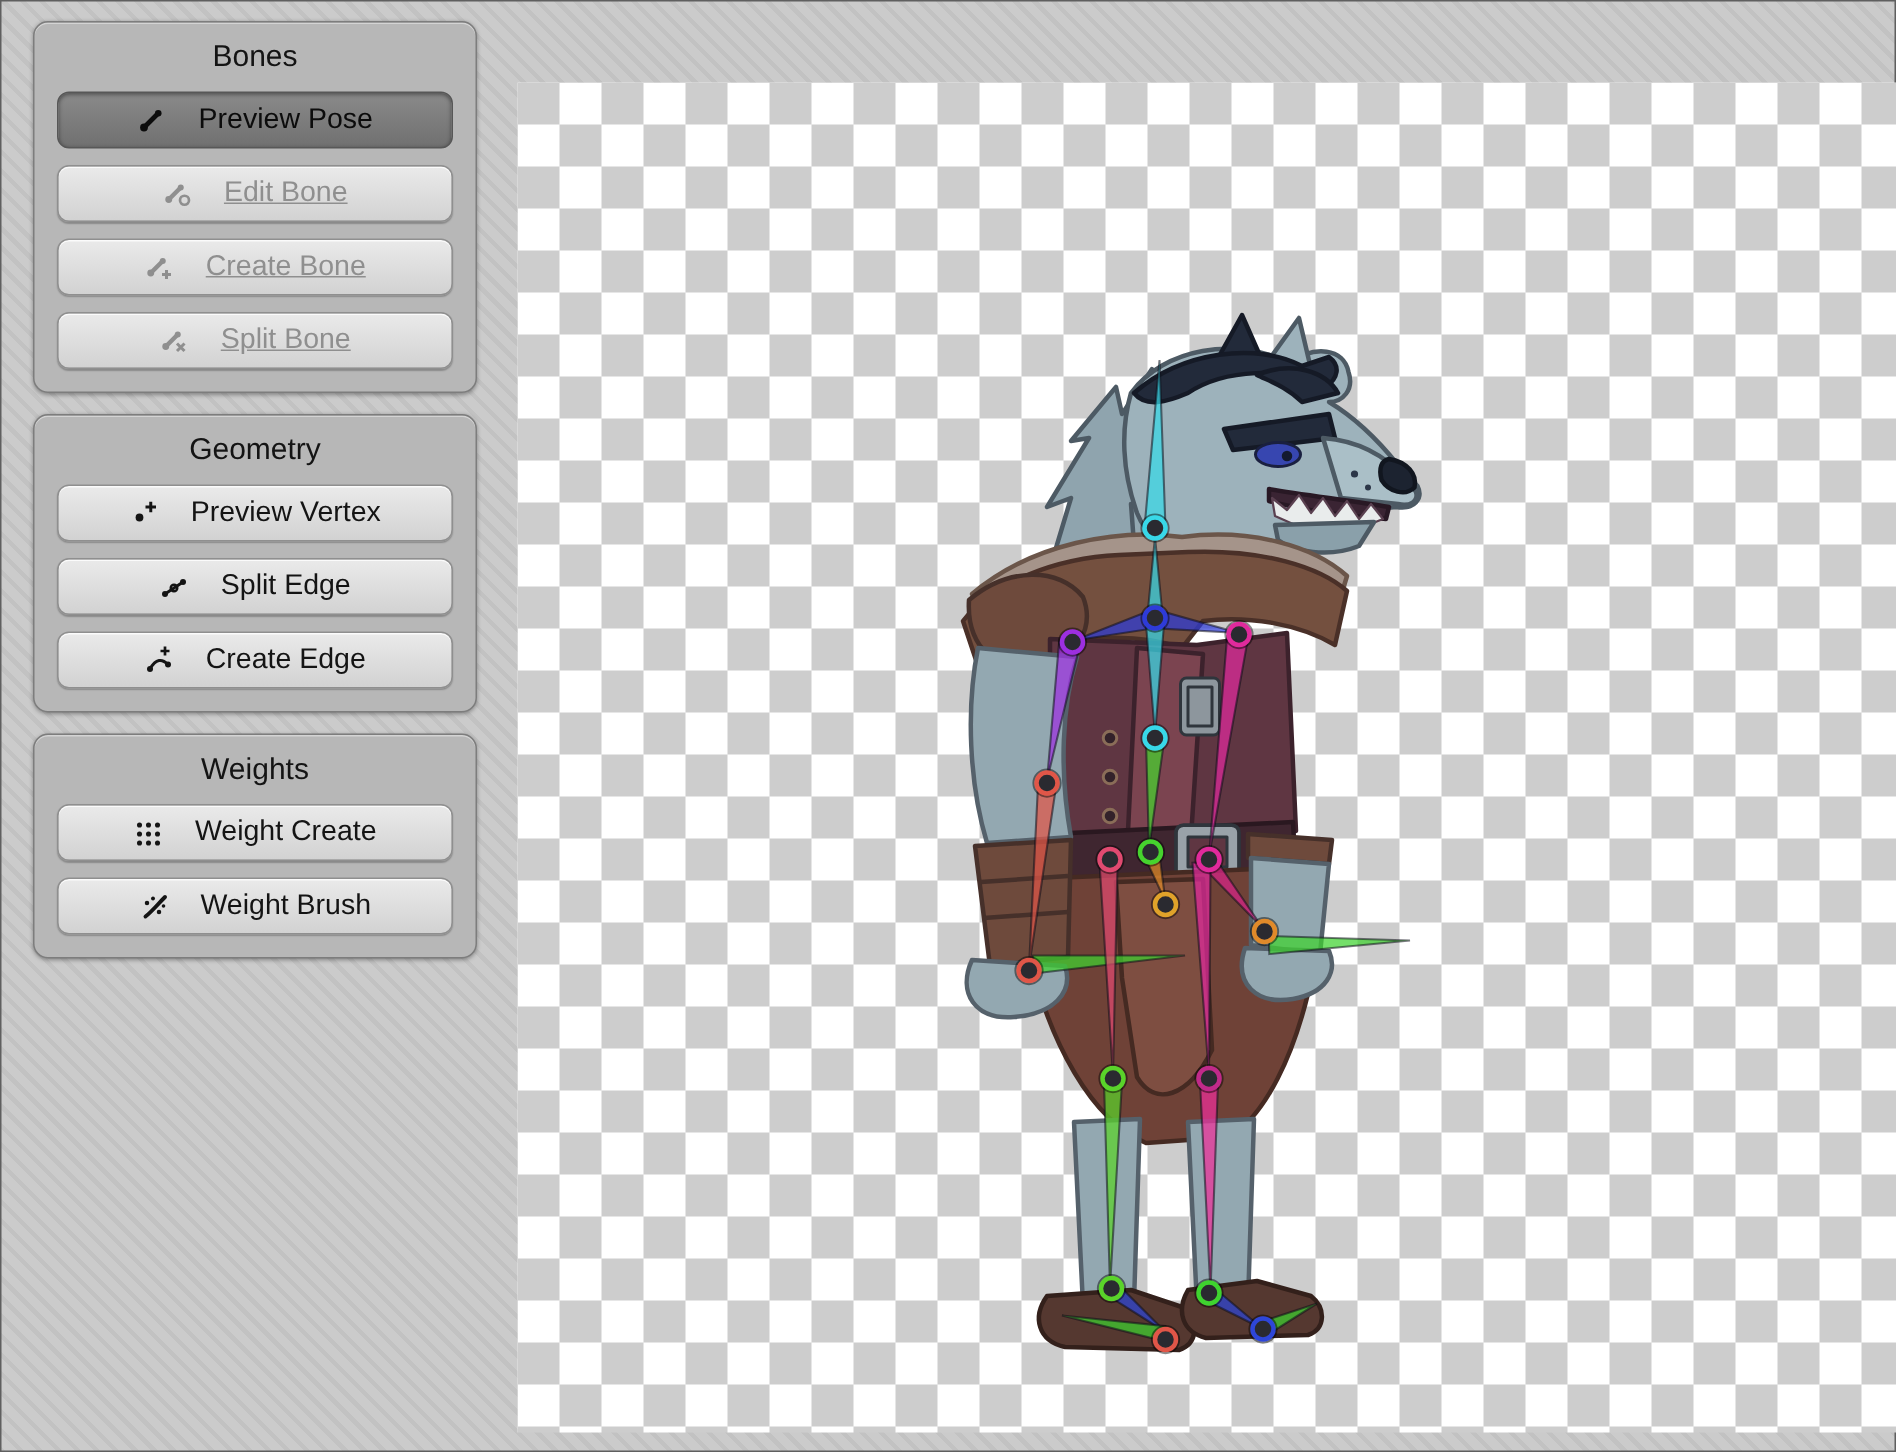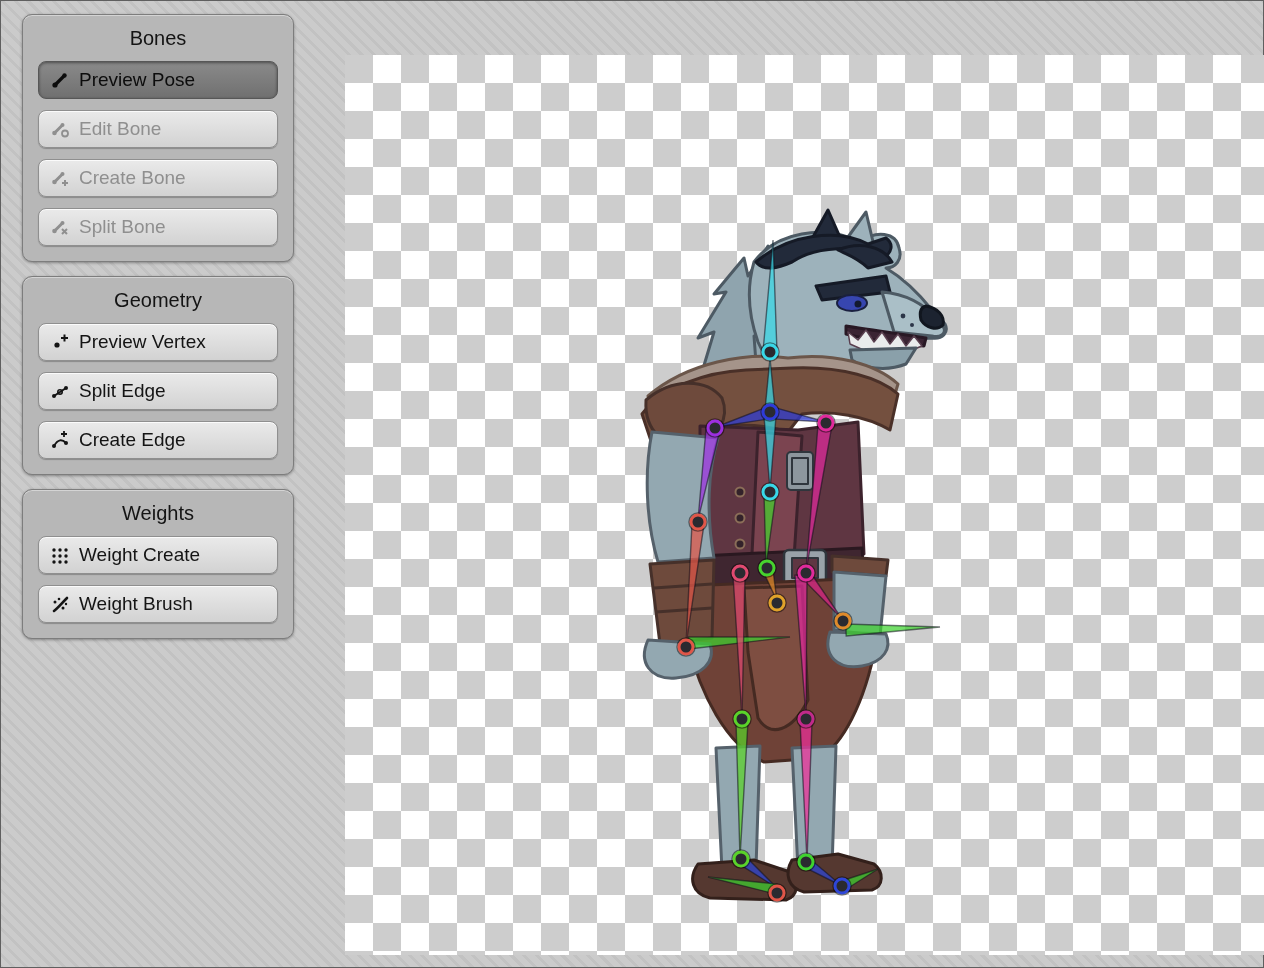--- a/index.html
+++ b/index.html
@@ -11,44 +11,44 @@
   }
   
   .canvas{
     position:absolute;left:345px;top:55px;right:0;bottom:13px;
     background:repeating-conic-gradient(#ffffff 0% 25%, #cdcdcd 0% 50%);
     background-size:56px 56px;
   }
   
   #scene{position:absolute;left:0;top:0;width:1264px;height:968px;pointer-events:none;}
   
-  #sidebar{position:absolute;left:22px;top:14px;width:272px;}
+  #sidebar{position:absolute;left:22px;top:14px;width:296px;}
   .panel{
     background:#b7b7b7;border:1px solid #7d7d7d;border-radius:10px;
     box-shadow:0 1px 3px rgba(0,0,0,.35), inset 0 1px 0 rgba(255,255,255,.4);
     margin-bottom:14px;padding-bottom:4px;
   }
   .panel-title{
     text-align:center;font-size:20px;color:#141414;padding:12px 0 11px;
   }
   .btn{
-    display:flex;align-items:center;gap:9px;
+    display:flex;align-items:center;gap:21px;
     margin:0 15px 11px;height:38px;padding:0 11px;box-sizing:border-box;
     background:linear-gradient(#eaeaea,#d2d2d2);
     border:1px solid #8f8f8f;border-radius:8px;
     font-size:19px;color:#141414;
     box-shadow:0 1px 1px rgba(0,0,0,.25), inset 0 1px 0 rgba(255,255,255,.8);
-    cursor:default;white-space:nowrap;
+    cursor:default;white-space:nowrap;justify-content:center;
   }
   .btn.selected{
     background:linear-gradient(#8a8a8a,#707070);
     border-color:#575757;color:#0c0c0c;
     box-shadow:inset 0 1px 3px rgba(0,0,0,.45);
   }
-  .btn.disabled{color:#8f8f8f;}
+  .btn.disabled{color:#8f8f8f;text-decoration:underline;}
   .btn .icon{display:inline-flex;width:20px;height:20px;flex:0 0 auto;}
   .btn .icon svg{width:20px;height:20px;}
   .lbl{pointer-events:none;}
 </style>
 </head>
 <body>
 
 <div class="canvas"></div>
 
 <svg id="scene" viewBox="0 0 1264 968" xmlns="http://www.w3.org/2000/svg">

